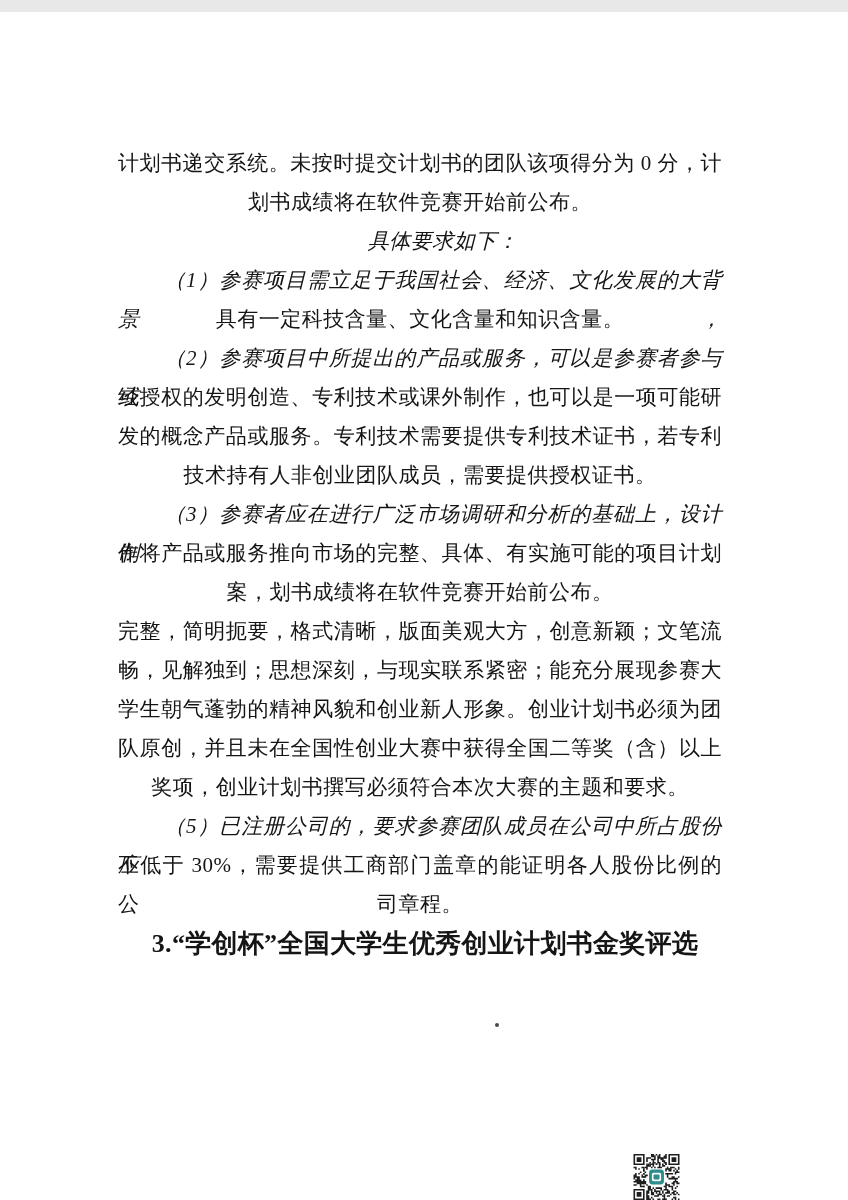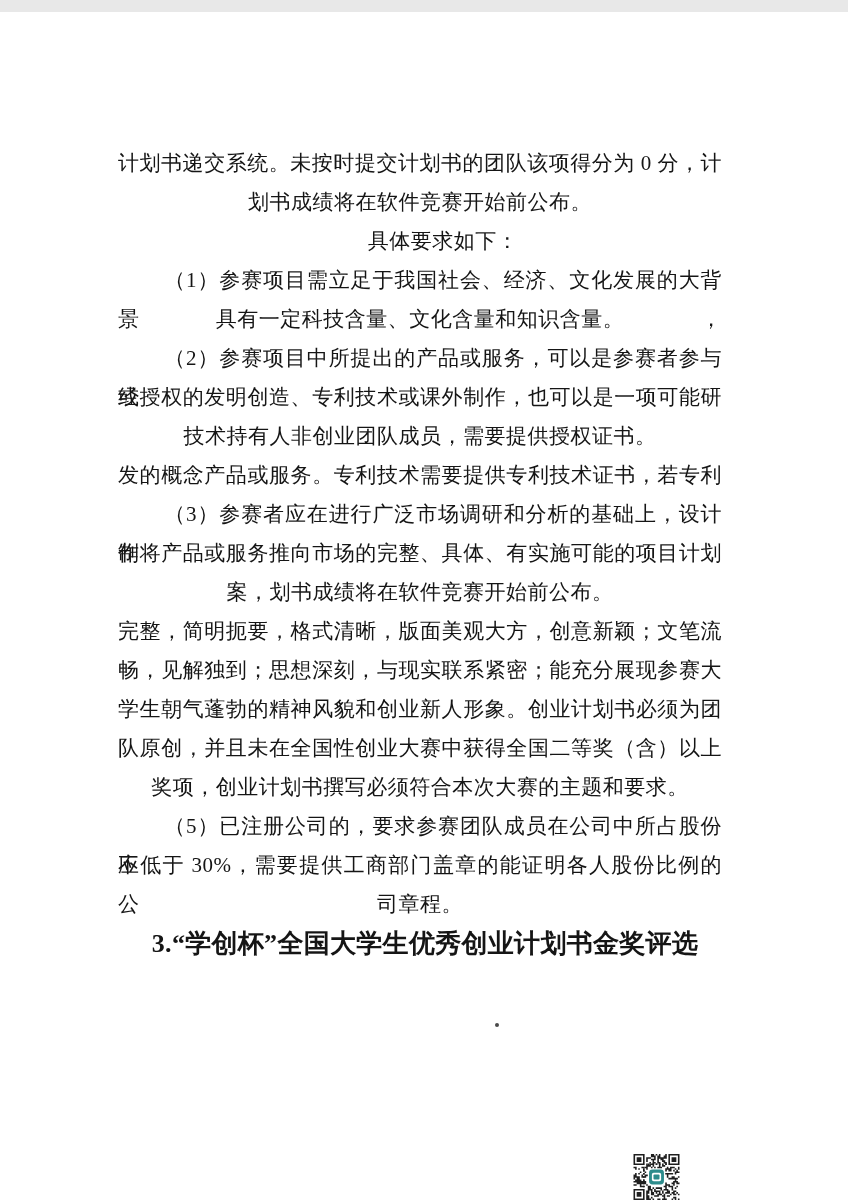--- a/index.html
+++ b/index.html
@@ -37,21 +37,21 @@
     text-align: justify;
     text-align-last: justify;
     text-justify: inter-character;
     text-justify: distribute;
   }
 
   
   .end { text-align: center; }
 
   
-  .indent { text-indent: 2.2em; }
+  .indent { text-indent: 2.2em; font-style: italic; }
 
   .heading {
     font-weight: bold;
     font-size: 26px;
     text-indent: 1.3em;
     letter-spacing: 0.3px;
   }
 
   .stray-dot {
     position: absolute;
@@ -78,22 +78,22 @@
 <div class="page">
 
   <div class="text-block">
     <div class="doc-line fill">计划书递交系统。未按时提交计划书的团队该项得分为 0 分，计</div>
     <div class="doc-line end">划书成绩将在软件竞赛开始前公布。</div>
     <div class="doc-line end indent">具体要求如下：</div>
     <div class="doc-line fill indent">（1）参赛项目需立足于我国社会、经济、文化发展的大背景，</div>
     <div class="doc-line end">具有一定科技含量、文化含量和知识含量。</div>
     <div class="doc-line fill indent">（2）参赛项目中所提出的产品或服务，可以是参赛者参与或</div>
     <div class="doc-line fill">经授权的发明创造、专利技术或课外制作，也可以是一项可能研</div>
+    <div class="doc-line fill">发的概念产品或服务。专利技术需要提供专利技术证书，若专利</div>
     <div class="doc-line end">技术持有人非创业团队成员，需要提供授权证书。</div>
-    <div class="doc-line fill">发的概念产品或服务。专利技术需要提供专利技术证书，若专利</div>
     <div class="doc-line fill indent">（3）参赛者应在进行广泛市场调研和分析的基础上，设计制</div>
     <div class="doc-line fill">作将产品或服务推向市场的完整、具体、有实施可能的项目计划</div>
     <div class="doc-line end">案，划书成绩将在软件竞赛开始前公布。</div>
     <div class="doc-line fill">完整，简明扼要，格式清晰，版面美观大方，创意新颖；文笔流</div>
     <div class="doc-line fill">畅，见解独到；思想深刻，与现实联系紧密；能充分展现参赛大</div>
     <div class="doc-line fill">学生朝气蓬勃的精神风貌和创业新人形象。创业计划书必须为团</div>
     <div class="doc-line fill">队原创，并且未在全国性创业大赛中获得全国二等奖（含）以上</div>
     <div class="doc-line end">奖项，创业计划书撰写必须符合本次大赛的主题和要求。</div>
     <div class="doc-line fill indent">（5）已注册公司的，要求参赛团队成员在公司中所占股份应</div>
     <div class="doc-line fill">不低于 30%，需要提供工商部门盖章的能证明各人股份比例的公</div>

